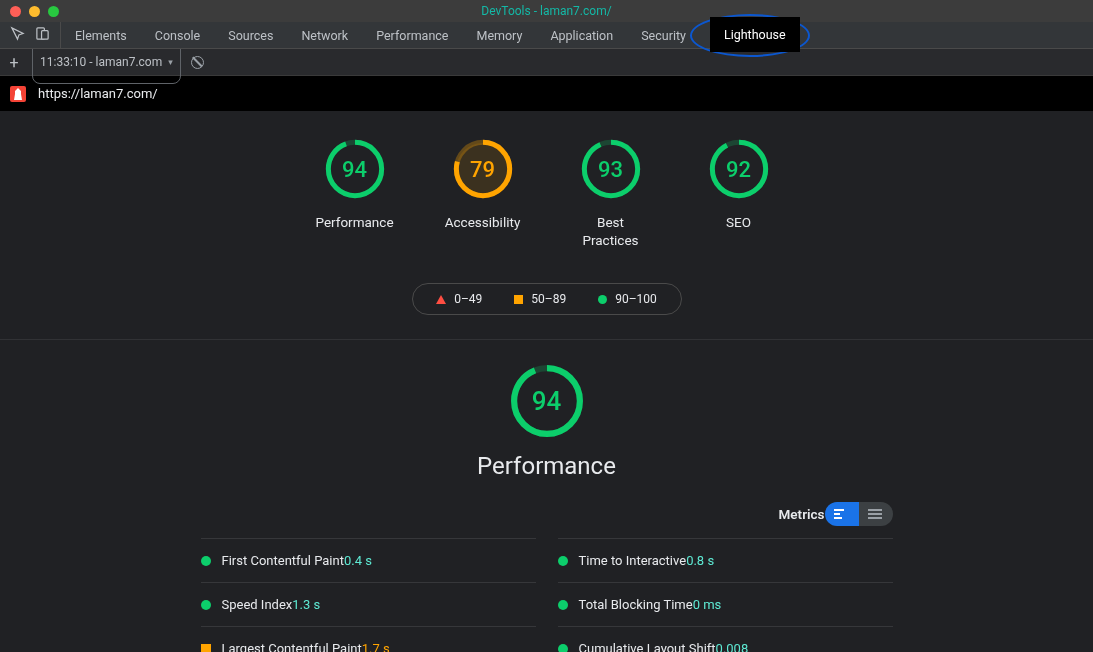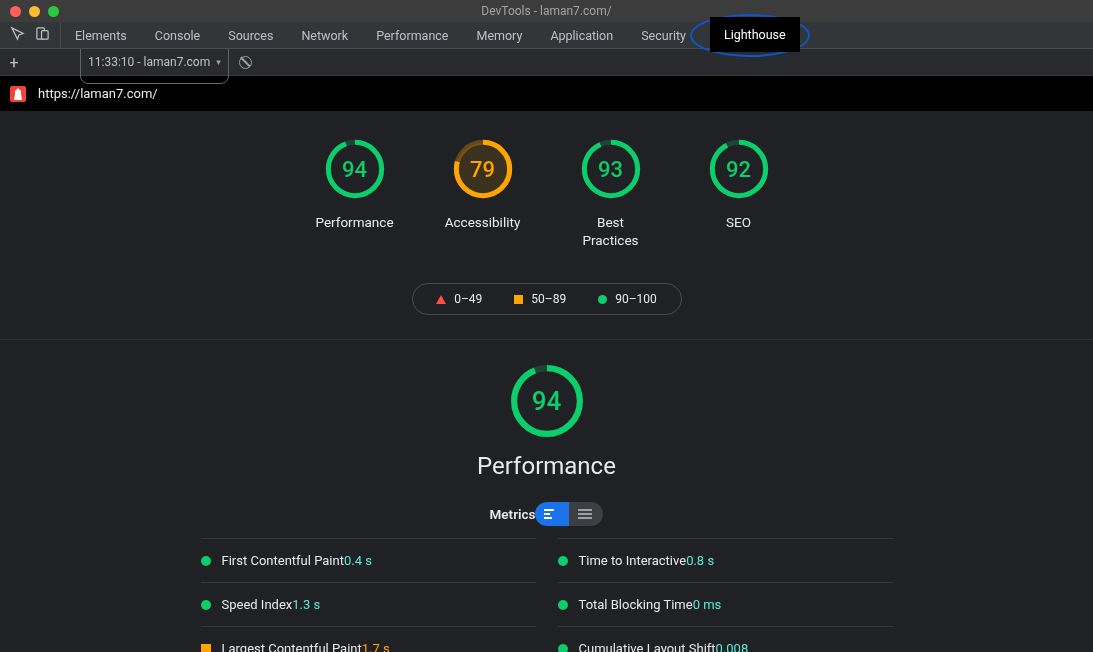--- a/index.html
+++ b/index.html
@@ -21,21 +21,21 @@
     align-items: center;
     position: relative;
   }
   .mac-dots { display: flex; gap: 8px; margin-left: 10px; }
   .mac-dot { width: 11px; height: 11px; border-radius: 50%; }
   .mac-dot.red { background: #ff5f57; }
   .mac-dot.yellow { background: #febc2e; }
   .mac-dot.green { background: #28c840; }
   .mac-title {
     position:absolute; left:50%; transform:translateX(-50%);
-    color:#a3a3a3; font-size:12px;
+    color:#14b8a6; font-size:12px;
   }
 
   
   .tabs-bar {
     height: 27px;
     background: #333639;
     display: flex;
     align-items: center;
     border-bottom: 1px solid #4a4a4a;
     position: relative;
@@ -76,21 +76,21 @@
     gap:10px;
     border-bottom:1px solid #3a3a3a;
     color:#bdc1c6;
     font-size:12px;
   }
   .sub-toolbar .add { font-size:16px; color:#bdc1c6; width:16px; text-align:center;}
   .sub-toolbar .drop {
     border:1px solid #5f6368;
     padding:14px 7px;
     border-radius:8px;
-    display:flex; align-items:center; gap:6px;margin-left:48px;
+    display:flex; align-items:center; gap:6px;
   }
   .sub-toolbar .drop::after { content:"▾"; font-size:9px; color:#9aa0a6; }
   .clear-ring {
     width:13px; height:13px; border:1.5px solid #9aa0a6; border-radius:50%;
     position:relative; display:flex; align-items:center; justify-content:center;
   }
   .clear-ring::after {
     content:""; width:13px; height:1.5px; background:#9aa0a6;
     position:absolute; transform:rotate(45deg);
   }
@@ -160,21 +160,21 @@
   .big-gauge svg { width:74px; height:74px; transform:rotate(-90deg); }
   .big-gauge-num { position:absolute; inset:0; display:flex; align-items:center; justify-content:center; font-size:26px; color:#0cce6b; font-weight:500;}
   .perf-title { font-size:24px; margin-top:14px; font-weight:400; }
 
   
   .metrics-block {
     width: 692px;
     margin: 22px auto 0;
   }
   .metrics-header {
-    display:flex; align-items:center; justify-content:center;
+    display:flex; align-items:center; justify-content:flex-end;
     margin-bottom:12px;
   }
   .metrics-header h3 { font-size:13.5px; font-weight:600; }
   .toggle-btns {
     display:flex; border-radius:14px; overflow:hidden;
   }
   .toggle-btns span {
     width:34px; height:24px; display:flex; align-items:center; justify-content:center;
   }
   .toggle-btns .blue { background:#1a73e8; }

